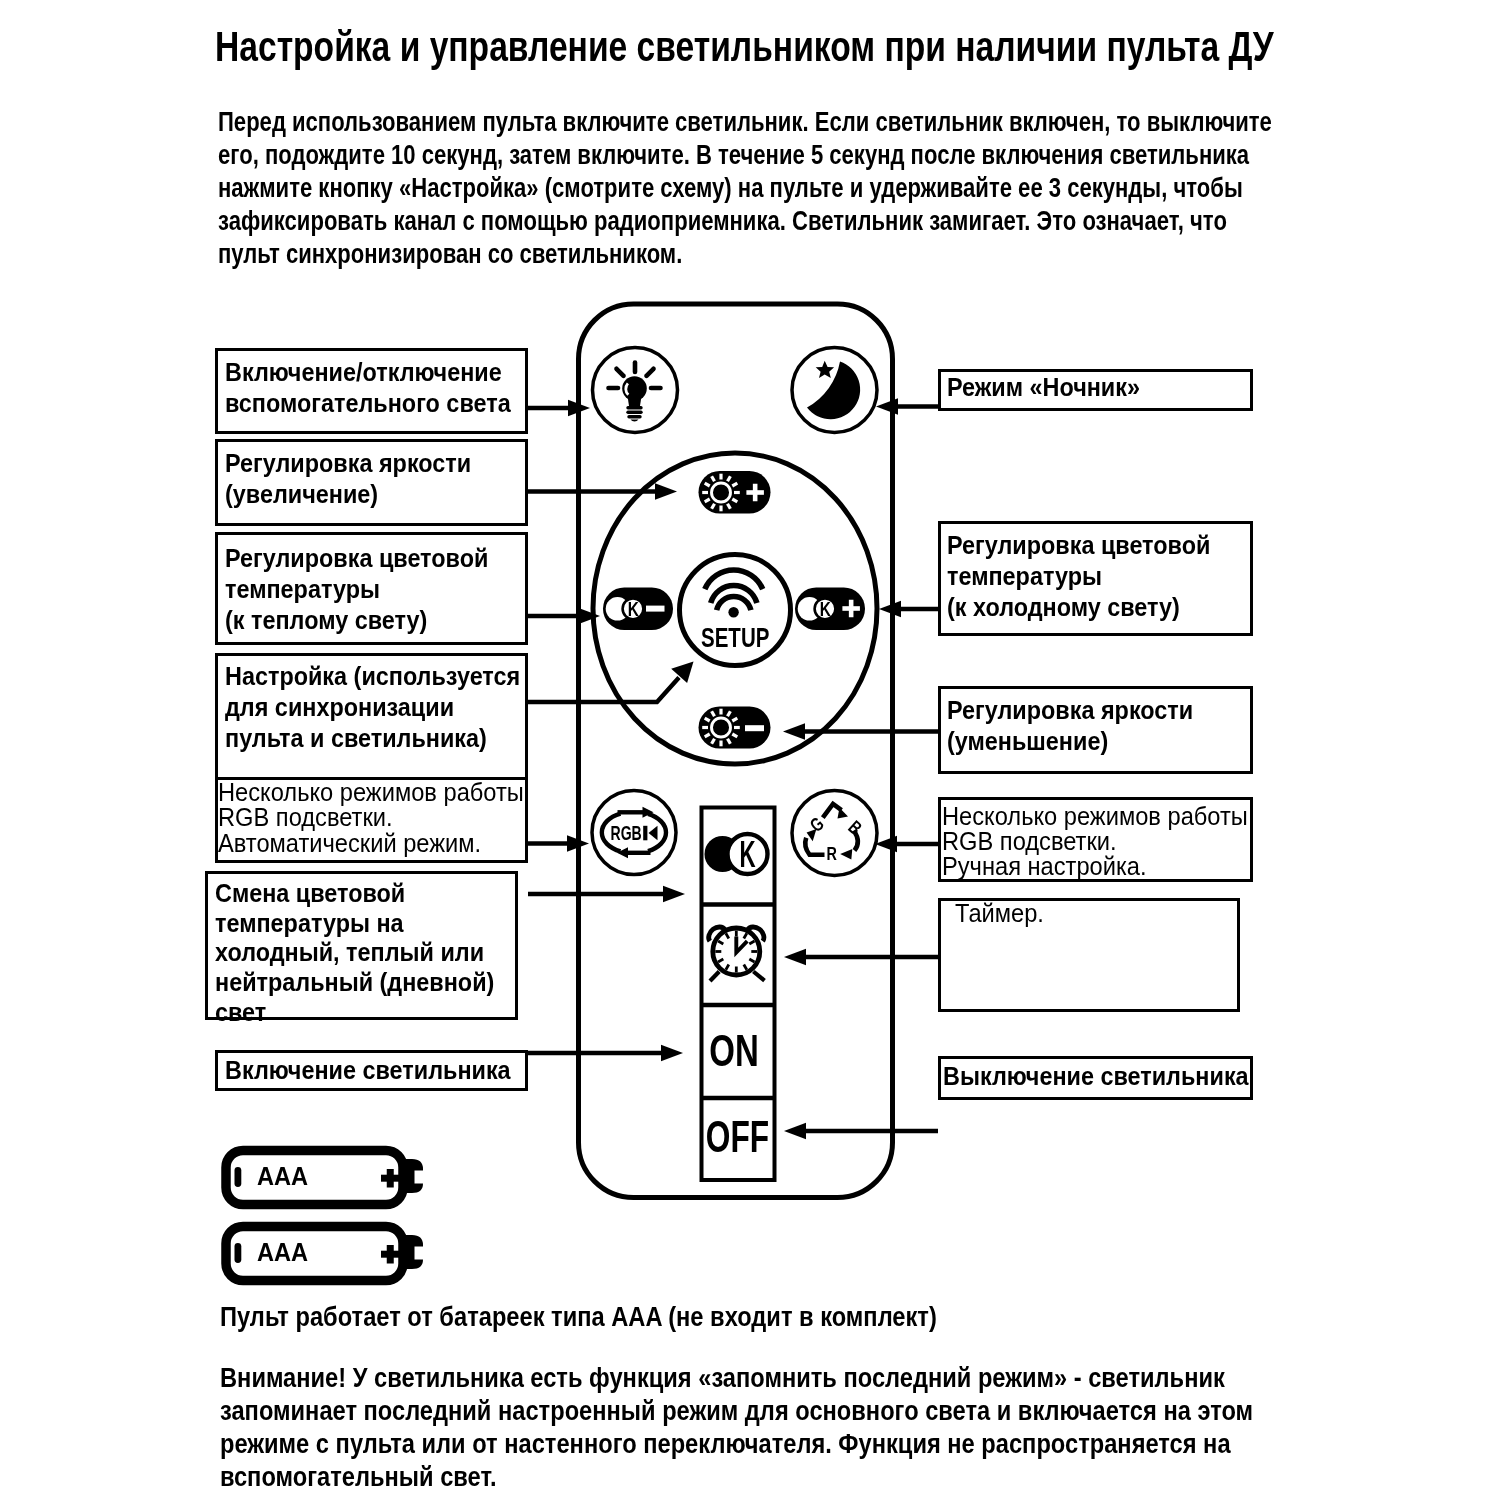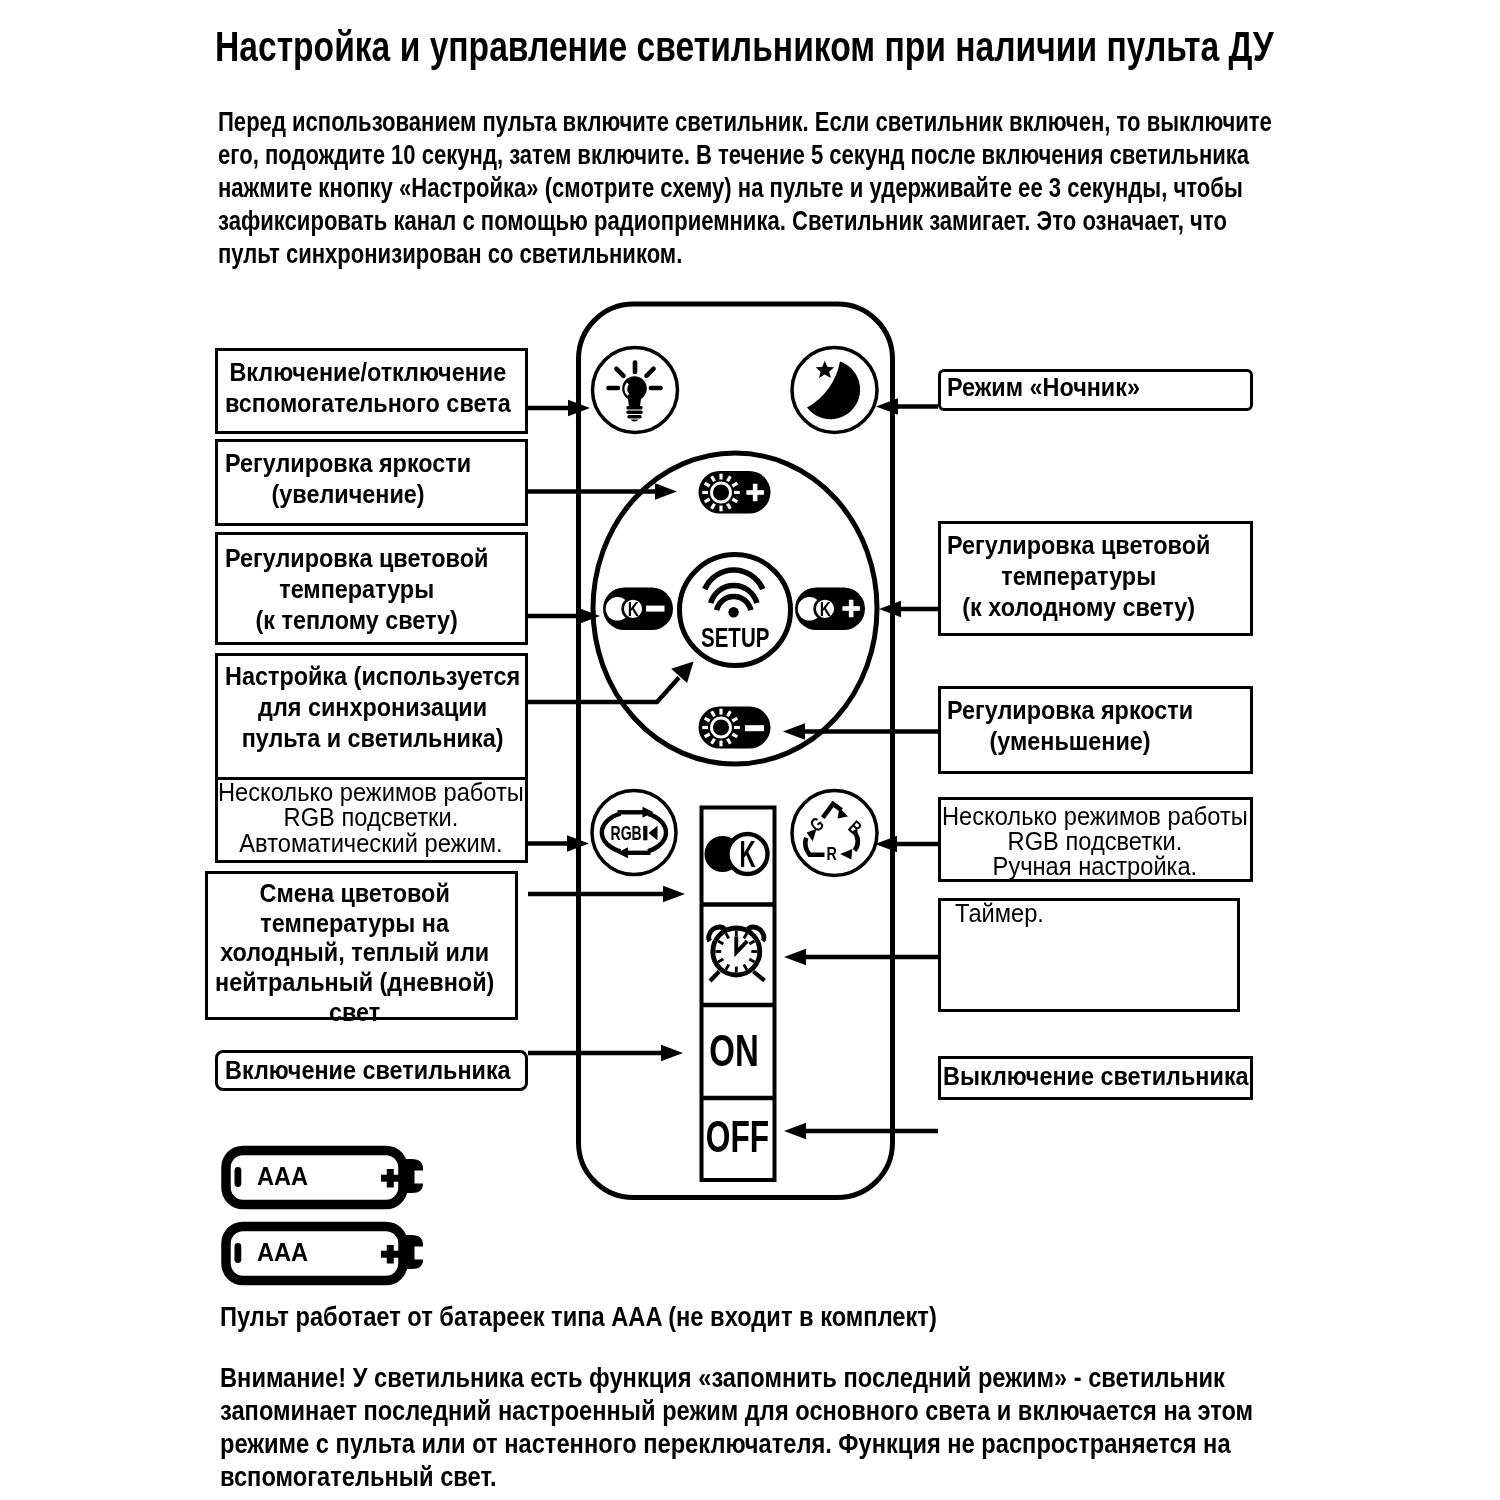--- a/index.html
+++ b/index.html
@@ -1,18 +1,18 @@
 <!DOCTYPE html>
 <html><head>
 <meta charset="utf-8">
 <style>
 html,body{margin:0;padding:0;width:1500px;height:1500px;background:#fff;overflow:hidden;}
 body{position:relative;font-family:"Liberation Sans",sans-serif;color:#000;}
 .t{position:absolute;transform-origin:0 0;white-space:nowrap;font-weight:bold;}
-.box{position:absolute;border:3px solid #000;box-sizing:border-box;background:#fff;text-align:center;}
+.box{position:absolute;border:3px solid #000;box-sizing:border-box;background:#fff;}
 .bt{position:absolute;transform-origin:0 0;white-space:nowrap;font-weight:bold;font-size:26px;line-height:31px;transform:scaleX(0.90);}
 .rt{position:absolute;transform-origin:0 0;white-space:nowrap;font-weight:normal;font-size:26px;line-height:25.2px;transform:scaleX(0.91);}
 svg.main{position:absolute;left:0;top:0;}
 </style>
 </head>
 <body>
 <div class="t" style="left:215px;top:22.9px;font-size:42px;line-height:48px;transform:scaleX(0.80);">Настройка и управление светильником при наличии пульта ДУ</div>
 <div class="t" style="left:218px;top:105px;font-size:28px;line-height:33.1px;transform:scaleX(0.788);">Перед использованием пульта включите светильник. Если светильник включен, то выключите<br>его, подождите 10 секунд, затем включите. В течение 5 секунд после включения светильника<br>нажмите кнопку «Настройка» (смотрите схему) на пульте и удерживайте ее 3 секунды, чтобы<br>зафиксировать канал с помощью радиоприемника. Светильник замигает. Это означает, что<br>пульт синхронизирован со светильником.</div>
 
 <div class="box" style="left:215px;top:348px;width:313px;height:86px;">
@@ -26,25 +26,25 @@
   </div>
 <div class="box" style="left:215px;top:653px;width:313px;height:135px;">
     <div class="bt" style="left:7px;top:5.1px;">Настройка (используется<br>для синхронизации<br>пульта и светильника)</div>
   </div>
 <div class="box" style="left:215px;top:777px;width:313px;height:86px;">
     <div class="rt" style="left:0px;top:0.2px;">Несколько режимов работы<br>RGB подсветки.<br>Автоматический режим.</div>
   </div>
 <div class="box" style="left:205px;top:871px;width:313px;height:149px;">
     <div class="bt" style="left:7px;top:4.9px;line-height:29.8px;">Смена цветовой<br>температуры на<br>холодный, теплый или<br>нейтральный (дневной)<br>свет</div>
   </div>
-<div class="box" style="left:215px;top:1050px;width:313px;height:41px;border-radius:8px;">
+<div class="box" style="left:215px;top:1050px;width:313px;height:41px;">
     <div class="bt" style="left:7px;top:1.5px;">Включение светильника</div>
   </div>
 
-<div class="box" style="left:938px;top:369px;width:315px;height:42px;border-radius:6px;">
+<div class="box" style="left:938px;top:369px;width:315px;height:42px;">
     <div class="bt" style="left:6px;top:0px;">Режим «Ночник»</div>
   </div>
 <div class="box" style="left:938px;top:521px;width:315px;height:115px;">
     <div class="bt" style="left:6px;top:5.5px;">Регулировка цветовой<br>температуры<br>(к холодному свету)</div>
   </div>
 <div class="box" style="left:938px;top:686px;width:315px;height:88px;">
     <div class="bt" style="left:6px;top:5.5px;">Регулировка яркости<br>(уменьшение)</div>
   </div>
 <div class="box" style="left:938px;top:797px;width:315px;height:85px;">
     <div class="rt" style="left:1px;top:4px;">Несколько режимов работы<br>RGB подсветки.<br>Ручная настройка.</div>

